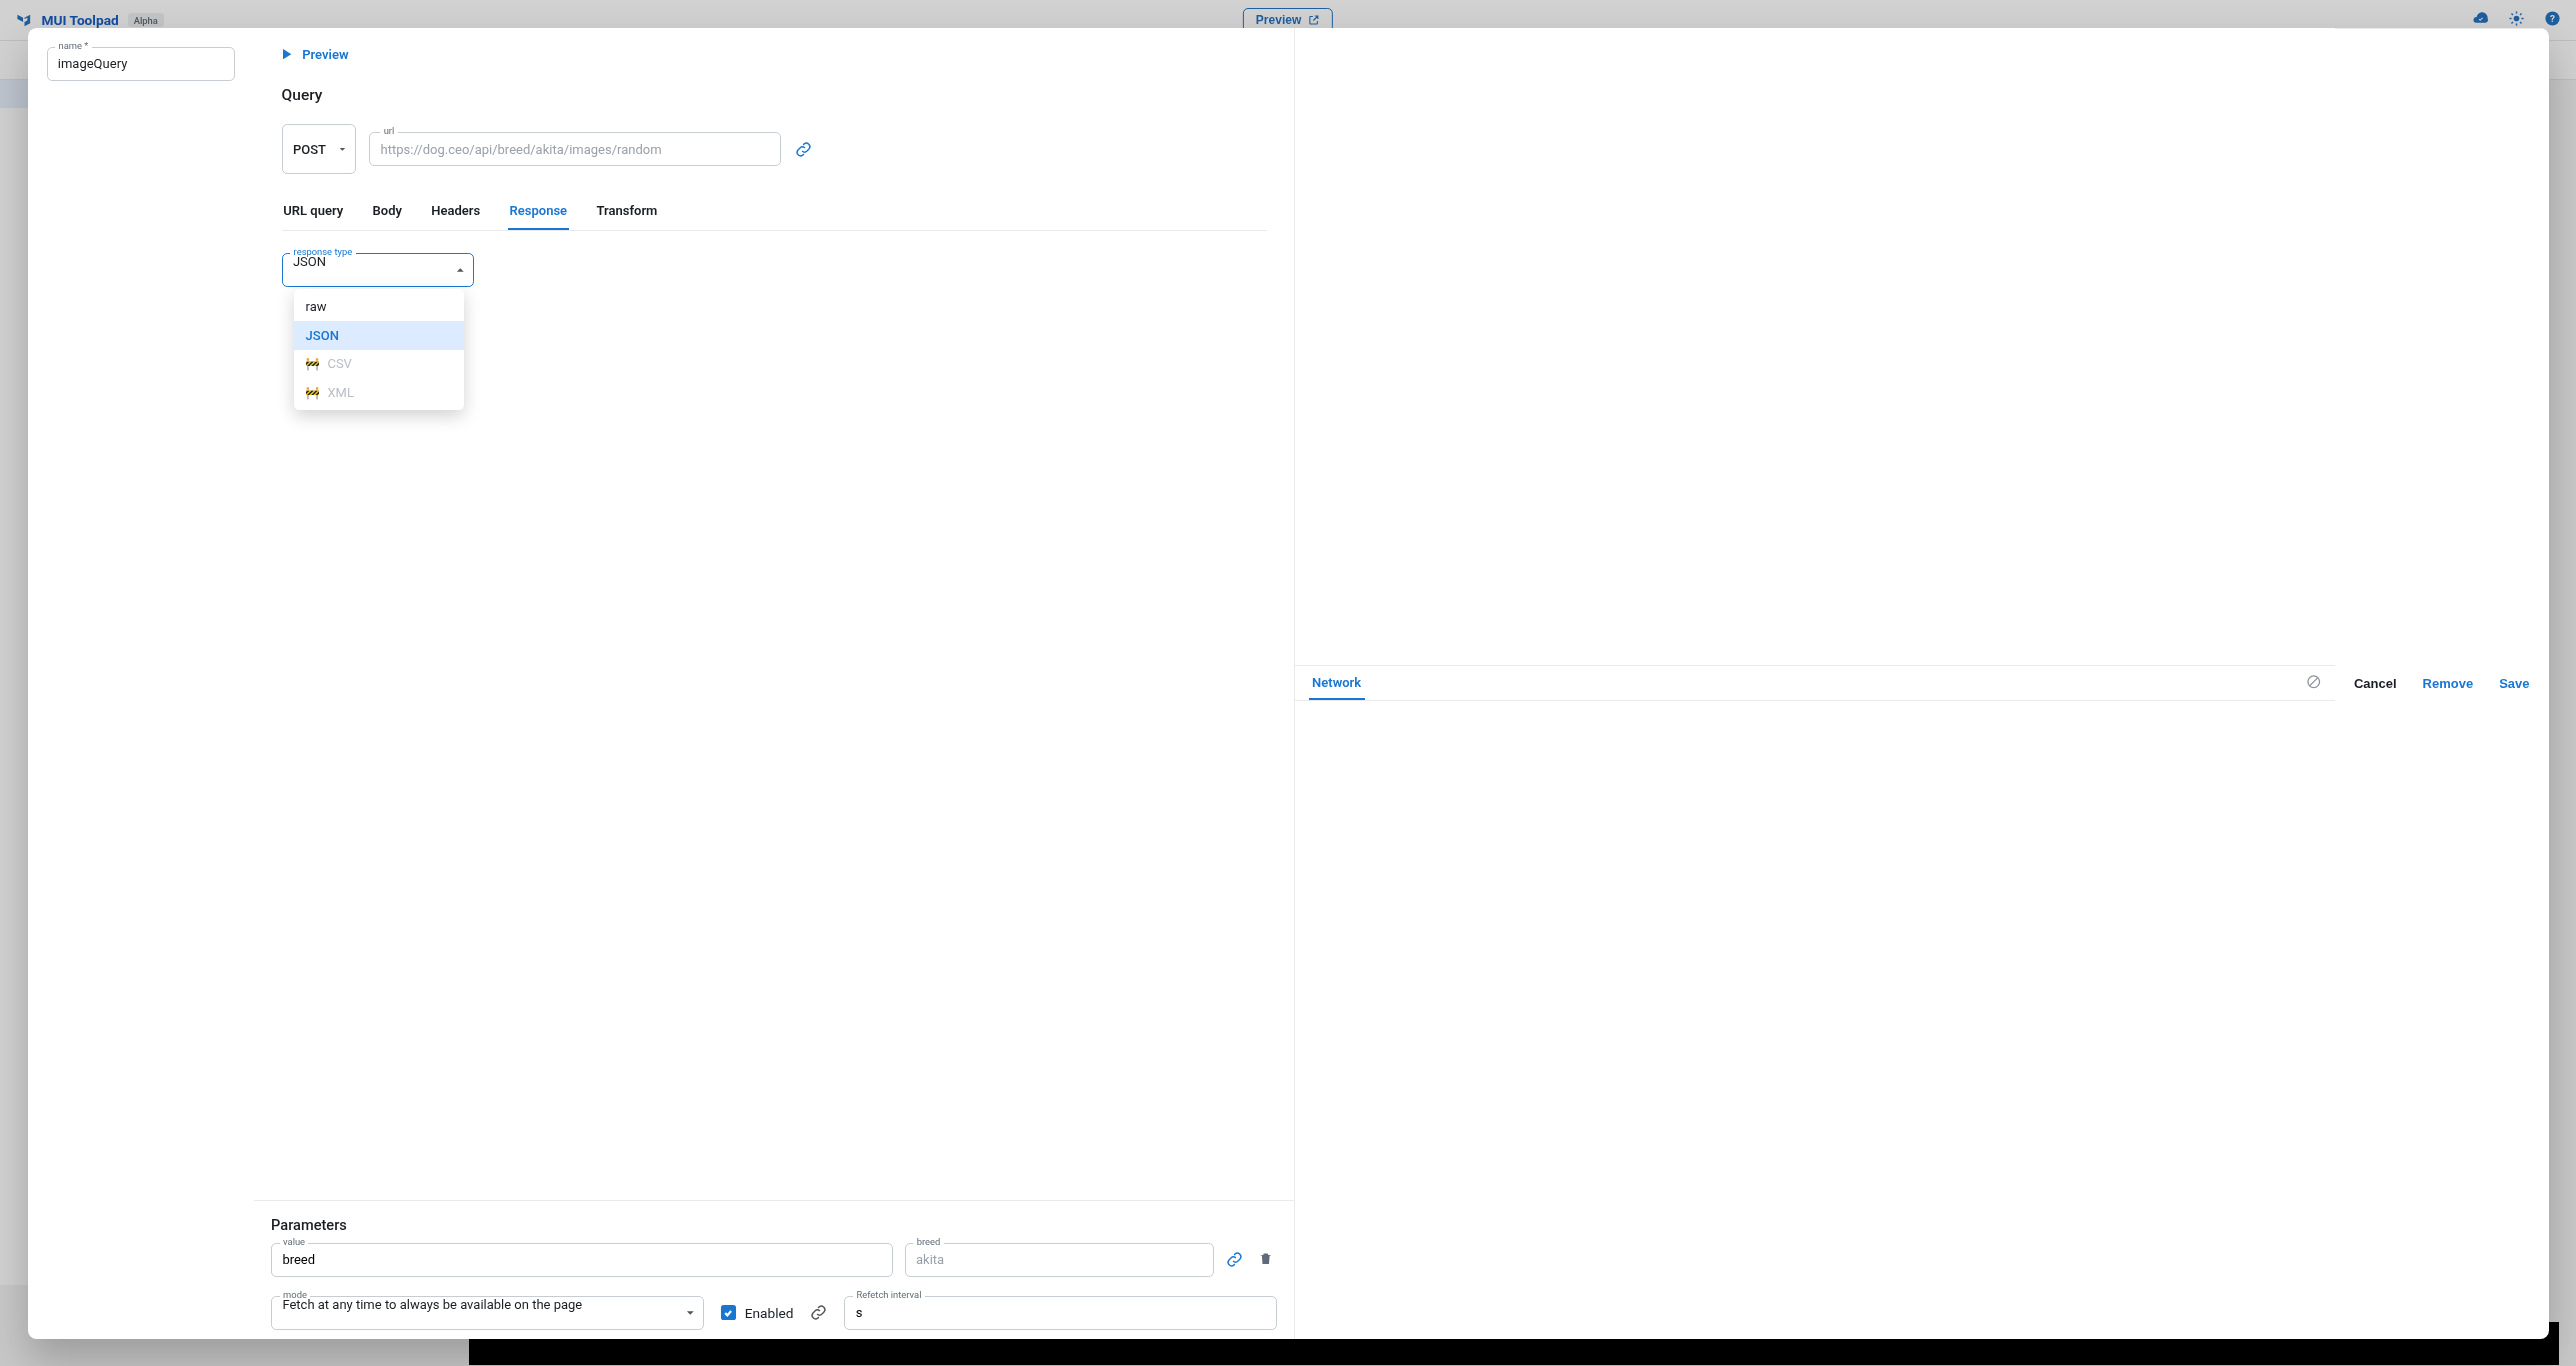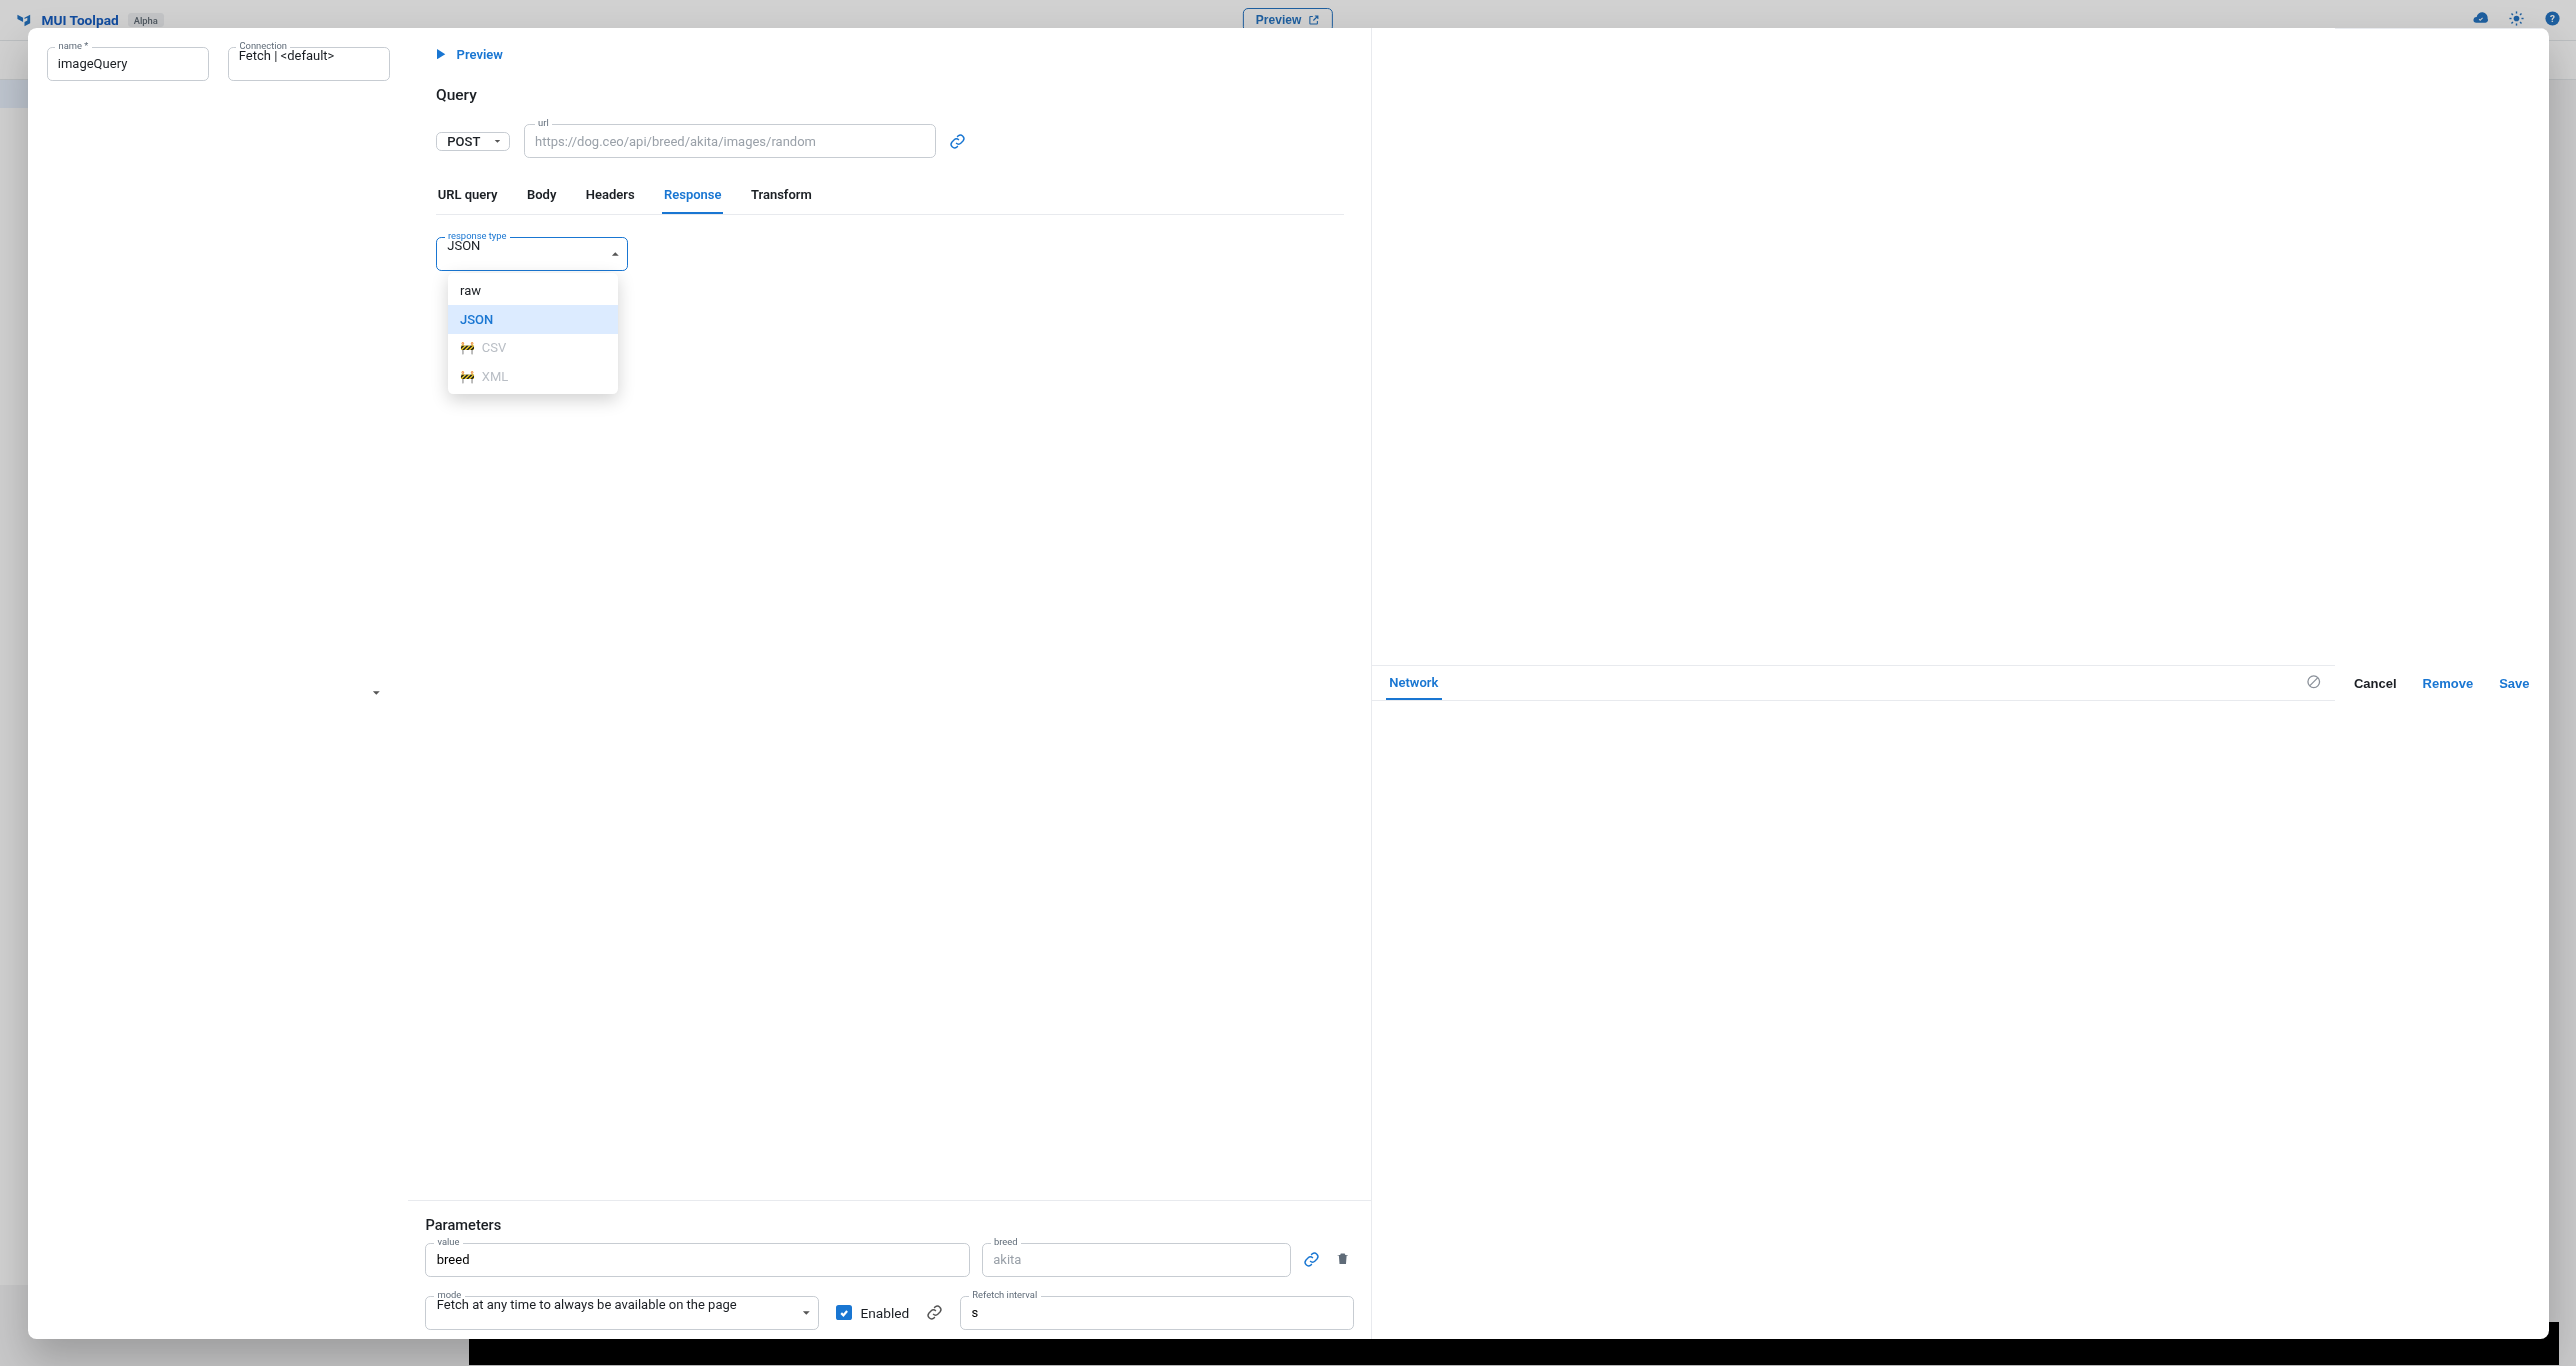--- a/index.html
+++ b/index.html
@@ -216,21 +216,21 @@
     margin-bottom: 20px;
   }
 
   .query-row {
     display: flex;
     align-items: center;
     gap: 13.7px;
   }
   .method-select {
     width: 74px;
-    height: 19px;
+    height: 50px;
     border: 0.9px solid #c7ccd2;
     border-radius: 5.2px;
     display: flex;
     align-items: center;
     justify-content: space-between;
     padding: 0 8.6px 0 10.3px;
     font-size: 13px;
     font-weight: 500;
     cursor: pointer;
   }
@@ -448,31 +448,20 @@
 </div>
 <div class="bg-dim"></div>
 
 <div class="modal">
 
   <div class="modal-header">
     <div class="tf" style="flex:1">
       <span class="tf-label">name *</span>
       <input class="tf-input" value="imageQuery" style="">
     </div>
-    <div class="tf" style="flex:1">
-      <span class="tf-label">Connection</span>
-      <div class="tf-input select">
-        <span>Fetch | &lt;default&gt;</span>
-      </div>
-      <span class="caret">
-          <svg viewBox="0 0 10 10">
-            <path d="M1 3l4 4 4-4z"></path>
-          </svg>
-        </span>
-    </div>
   </div>
 
   <div class="modal-body">
 
     <div class="left-col">
 
       <div class="lc-top">
         <div class="preview-toggle">
           <svg viewBox="0 0 10 10">
               <path d="M1 0l8 5-8 5z"></path>

